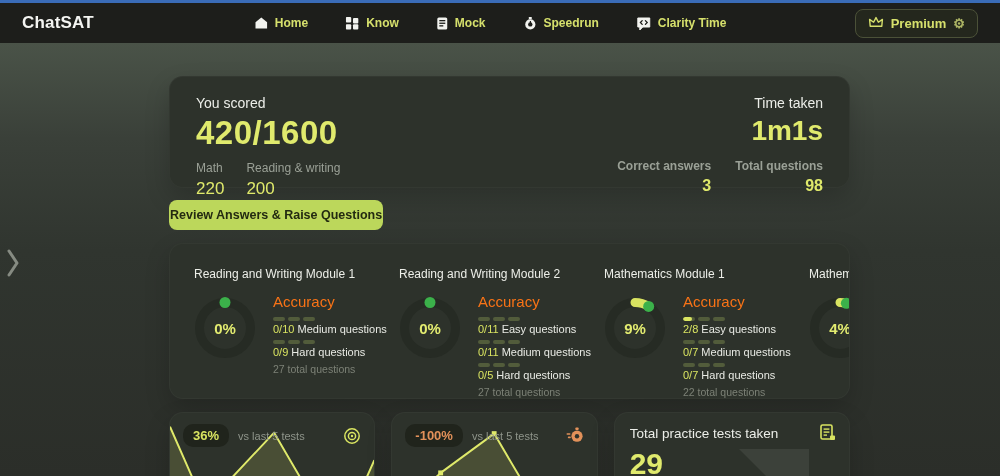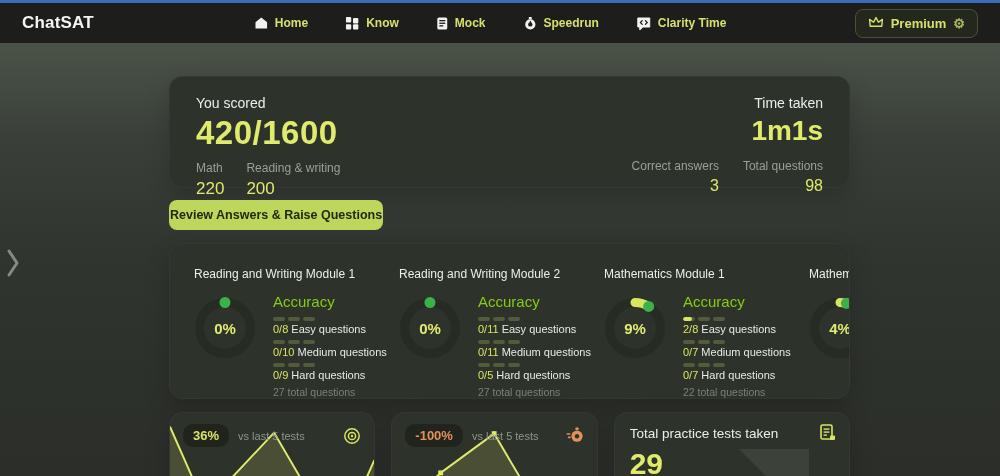--- a/index.html
+++ b/index.html
@@ -33,37 +33,37 @@
 
   .score-card { margin-top:33px; height:112px; display:flex; justify-content:space-between;
     padding:18px 26px; }
   .sc-heading { color:#eceee9; font-size:14px; }
   .sc-score { color:#e0ea6d; font-size:33px; font-weight:bold; margin:3px 0 9px; letter-spacing:.5px; }
   .sc-pairs { display:flex; gap:22px; }
   .sc-pair .lbl { color:#9aa096; font-size:12px; margin-bottom:4px; }
   .sc-pair .val { color:#dfe96b; font-size:17px; }
   .sc-right { text-align:right; }
   .sc-time { color:#e0ea6d; font-size:28px; font-weight:bold; margin:4px 0 12px; }
-  .sc-right .sc-pairs { justify-content:space-between; gap:24px; }
+  .sc-right .sc-pairs { justify-content:space-between; gap:24px;font-weight:bold; }
   .sc-right .val { font-size:16px; }
 
   .review-btn { margin-top:12px; display:inline-block; background:#bcd75b; color:#232a11;
     font-size:12.5px; font-weight:bold; padding:8px 1px; border-radius:8px; border:none;
     cursor:pointer; font-family:"Liberation Sans",sans-serif; }
 
   .modules-card { margin-top:13px; height:156px; padding:23px 0 0 24px;
     display:flex; overflow:hidden; }
   .module { flex:0 0 205px; }
   .module-title { font-size:12px; font-weight:500; color:#edefe9; margin-bottom:12px; }
   .module-body { display:flex; align-items:flex-start; }
   .donut-wrap { position:relative; width:62px; height:62px; margin-top:4px; flex:0 0 62px; }
   .donut-pct { position:absolute; inset:0; display:flex; align-items:center;
     justify-content:center; color:#e3ec70; font-weight:bold; font-size:15px; }
   .module-stats { margin-left:17px; }
-  .acc-heading { color:#84cc16; font-size:15px; margin-bottom:7px; }
+  .acc-heading { color:#f97316; font-size:15px; margin-bottom:7px; }
   .stat-row { margin-bottom:5px; }
   .dashes { display:flex; gap:3px; margin-bottom:2px; }
   .seg { width:12px; height:4px; border-radius:2px; background:#525c3b; overflow:hidden; }
   .seg-fill { height:100%; background:#d9e461; border-radius:2px; }
   .stat-text { font-size:11px; color:#e8eae4; white-space:nowrap; }
   .stat-text .frac { color:#d9e461; }
   .total-q { font-size:10.5px; color:#7c8176; margin-top:2px; }
 
   .bottom-row { display:flex; gap:16px; margin-top:13px; }
   .bottom-card { flex:1; height:110px; position:relative; overflow:hidden; }
@@ -201,34 +201,20 @@
         <div class="module-title">Reading and Writing Module 1</div>
         <div class="module-body">
           <div class="donut-wrap"><svg viewBox="0 0 62 62" width="62" height="62">
                 <circle cx="31" cy="31" r="25.5" fill="none" stroke="#262b24" stroke-width="9"></circle>
                 <circle cx="31" cy="5.5" r="5.5" fill="#3bb14a"></circle>
               </svg>
             <div class="donut-pct">0%</div>
           </div>
           <div class="module-stats">
             <div class="acc-heading">Accuracy</div>
-            <div class="stat-row">
-              <div class="dashes">
-                  <div class="seg">
-                    <div class="seg-fill" style="width: 0%;"></div>
-                  </div>
-                  <div class="seg">
-                    <div class="seg-fill" style="width: 0%;"></div>
-                  </div>
-                  <div class="seg">
-                    <div class="seg-fill" style="width: 0%;"></div>
-                  </div>
-                </div>
-              <div class="stat-text"><span class="frac">0/8</span> <span>Easy questions</span></div>
-            </div>
             <div class="stat-row">
               <div class="dashes">
                   <div class="seg">
                     <div class="seg-fill" style="width: 0%;"></div>
                   </div>
                   <div class="seg">
                     <div class="seg-fill" style="width: 0%;"></div>
                   </div>
                   <div class="seg">
                     <div class="seg-fill" style="width: 0%;"></div>

